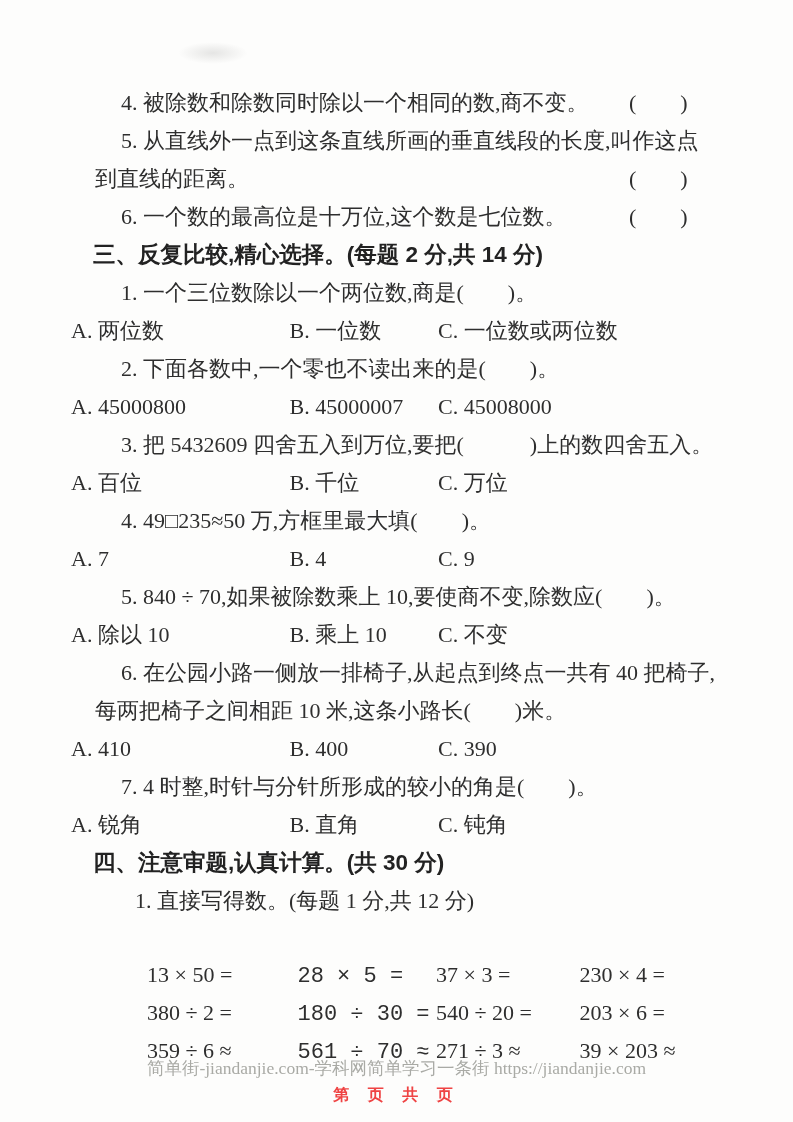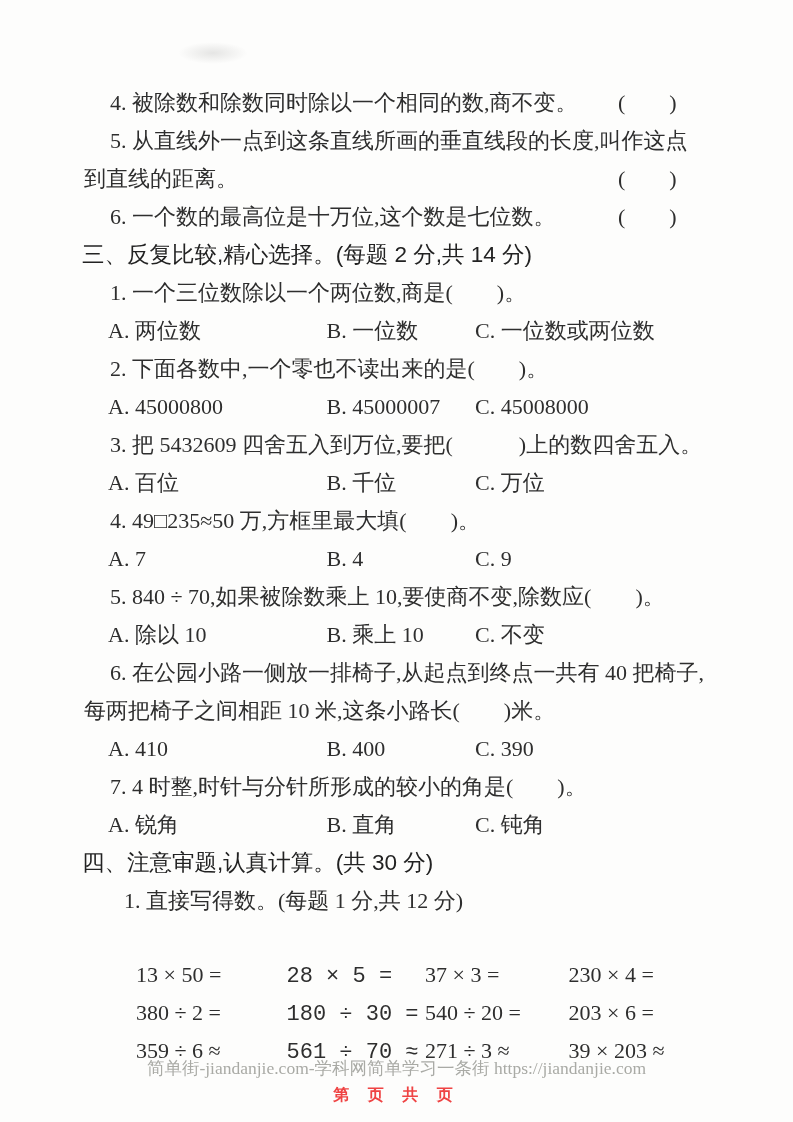--- a/index.html
+++ b/index.html
@@ -6,34 +6,34 @@
   .page{
     position:relative;
     width:793px;height:1122px;
     margin:0 auto;
     background:#fdfdfc;
     font-family:"Liberation Serif","DejaVu Serif",serif;
     color:#2e2e2e;
     font-size:22px;
     overflow:hidden;
   }
-  .content{position:absolute;top:84px;left:4px;right:0;}
+  .content{position:absolute;top:84px;left:15px;right:0;}
   .row{height:38px;line-height:38px;position:relative;white-space:nowrap;}
   .q{padding-left:106px;}
   .cont{padding-left:80px;}
   .sub{padding-left:120px;}
   .heading{
     padding-left:78px;
     font-family:"Liberation Sans","DejaVu Sans",sans-serif;
-    font-weight:400;
+    font-weight:700;
     font-size:22.5px;
     color:#222;
   }
   .tf-paren{position:absolute;left:614px;top:0;}
-  .choices{padding-left:56px;margin-left:48px;}
+  .choices{padding-left:56px;}
   .choices .ca{display:inline-block;width:213px;}
   .choices .cb{display:inline-block;width:143px;}
   .calc{padding-left:132px;}
   .calc .m1{display:inline-block;width:145px;}
   .calc .m2{display:inline-block;width:133px;font-family:Liberation Mono, monospace;}
   .calc .m3{display:inline-block;width:138px;margin-top:36px;}
   .smudge{
     position:absolute;left:178px;top:42px;width:70px;height:22px;
     background:radial-gradient(ellipse at center,rgba(120,120,118,0.18),rgba(120,120,118,0) 70%);
   }

